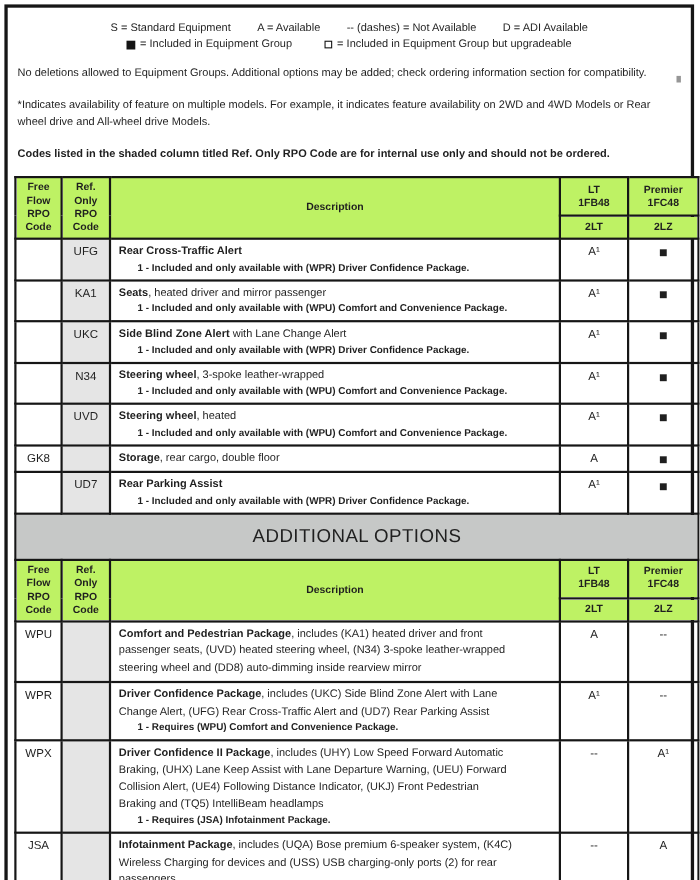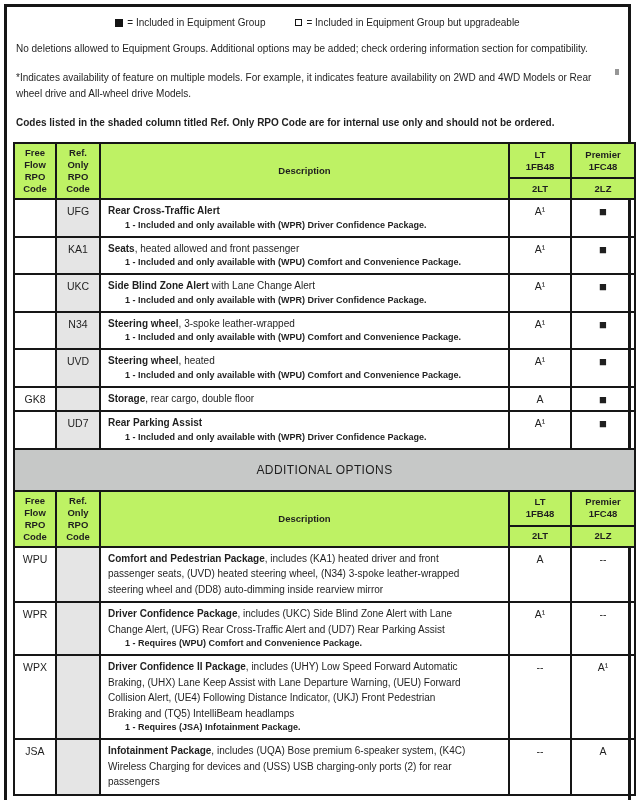--- a/index.html
+++ b/index.html
@@ -56,34 +56,40 @@
   .note {
     font-size: 9px; font-weight: bold; line-height: 13px; margin-left: 17px;
   }
   .note:empty { display: none; }
   td.val {
     text-align: center; font-size: 10.5px; padding-top: 5px; line-height: 12px;
   }
   td.val.sq { font-size: 13px; line-height: 11px; padding-top: 6px; }
   td.band {
     background: #c6c8c7; text-align: center; vertical-align: middle;
-    font-size: 12px; letter-spacing: 0.4px; height: 42px; font-weight: normal;
+    font-size: 17px; letter-spacing: 0.4px; height: 42px; font-weight: normal;
     padding: 0;
   }
   .scan-speck {
     position: absolute; right: 9px; top: 62px; width: 4px; height: 6px;
     background: #6a6a6a; opacity: 0.7;
   }
 </style>
 </head>
 <body>
 
 <div class="frame">
   <div class="intro">
 
+    <div class="legend-row">
+      <span class="legend-item">S = Standard Equipment</span>
+      <span class="legend-item">A = Available</span>
+      <span class="legend-item">-- (dashes) = Not Available</span>
+      <span class="legend-item">D = ADI Available</span>
+    </div>
 
     <div class="legend-row second">
       <span class="legend-item">
         <span class="icon-filled-square"></span>
         <span>= Included in Equipment Group</span>
       </span>
       <span class="legend-item">
         <span class="icon-open-square"></span>
         <span>= Included in Equipment Group but upgradeable</span>
       </span>
@@ -128,21 +134,21 @@
           <div class="d"><span class="b">Rear Cross-Traffic Alert</span><span></span></div>
           <div class="note">1 - Included and only available with (WPR) Driver Confidence Package.</div>
         </td>
         <td class="val">A¹</td>
         <td class="val sq">■</td>
       </tr>
       <tr>
         <td class="code"></td>
         <td class="code shaded">KA1</td>
         <td class="c-desc">
-          <div class="d"><span class="b">Seats</span><span>, heated allowed and front passenger</span></div>
+          <div class="d"><span class="b">Seats</span><span>, heated driver and mirror passenger</span></div>
           <div class="note">1 - Included and only available with (WPU) Comfort and Convenience Package.</div>
         </td>
         <td class="val">A¹</td>
         <td class="val sq">■</td>
       </tr>
       <tr>
         <td class="code"></td>
         <td class="code shaded">UKC</td>
         <td class="c-desc">
           <div class="d"><span class="b">Side Blind Zone Alert</span><span> with Lane Change Alert</span></div>

